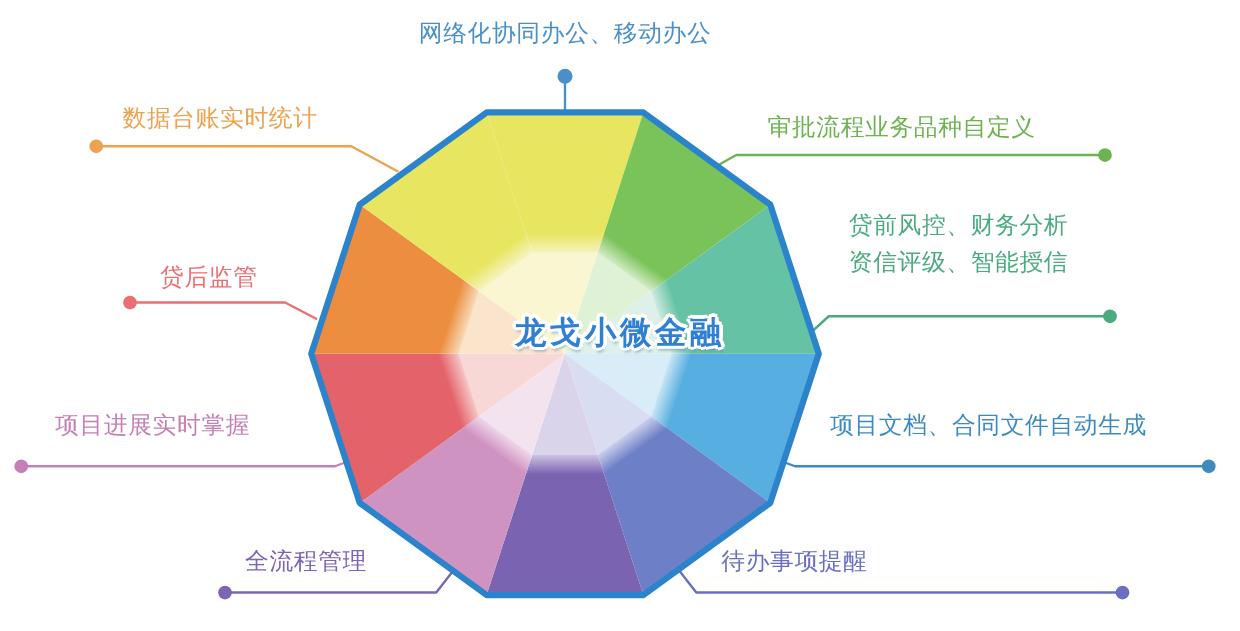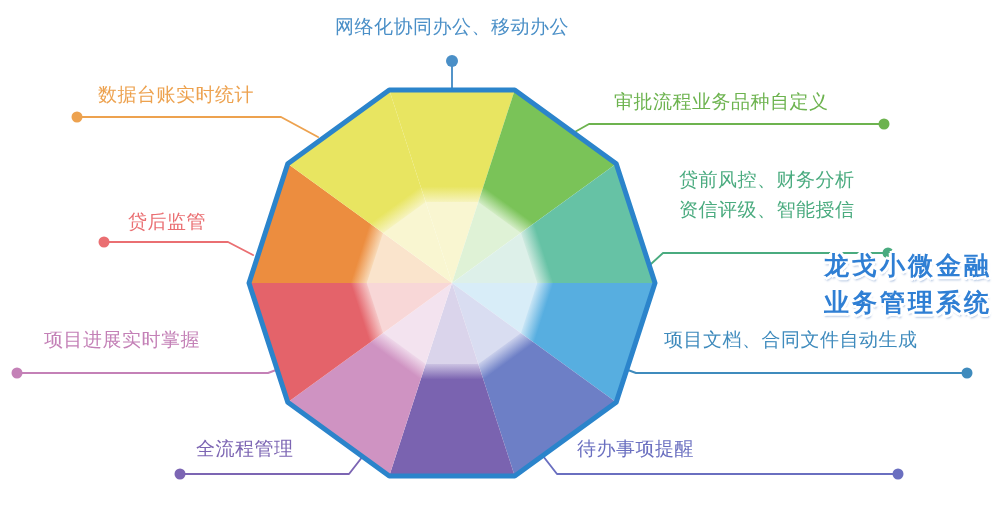--- a/index.html
+++ b/index.html
@@ -12,21 +12,21 @@
   svg{display:block;}
   .lbl{
     font-size:19px;
     font-family:"Liberation Sans","DejaVu Sans",sans-serif;
     white-space:nowrap;
     letter-spacing:0.5px;
   }
   .center-title{
     position:absolute;
     left:0;right:0;
-    text-align:right;
+    text-align:center;
     font-size:25px;
     font-weight:bold;
     letter-spacing:3px;
     color:#2f7fd4;
     font-family:"DejaVu Sans","Liberation Sans",sans-serif;
     text-shadow:
       -2px -2px 0 #ffffff, 2px -2px 0 #ffffff,
       -2px  2px 0 #ffffff, 2px  2px 0 #ffffff,
       -3px  0   0 #ffffff, 3px  0   0 #ffffff,
        0   -3px 0 #ffffff, 0    3px 0 #ffffff,
@@ -147,14 +147,13 @@
         <text x="664" y="346" fill="#3f8bbd" class="lbl" text-anchor="start">项目文档、合同文件自动生成</text>
         <text x="577" y="455" fill="#6a6fc0" class="lbl" text-anchor="start">待办事项提醒</text>
         <text x="196" y="455" fill="#7c65b3" class="lbl" text-anchor="start">全流程管理</text>
         <text x="44" y="346" fill="#c481b7" class="lbl" text-anchor="start">项目进展实时掌握</text>
         <text x="128" y="228" fill="#ea6f72" class="lbl" text-anchor="start">贷后监管</text>
         <text x="98" y="101" fill="#eda24f" class="lbl" text-anchor="start">数据台账实时统计</text>
       </g>
   </svg>
 
   <div class="center-title" id="title-l1">龙戈小微金融</div>
-  <div class="center-title" id="title-l2">业务管理系统</div>
 </div>
 
 </body></html>

